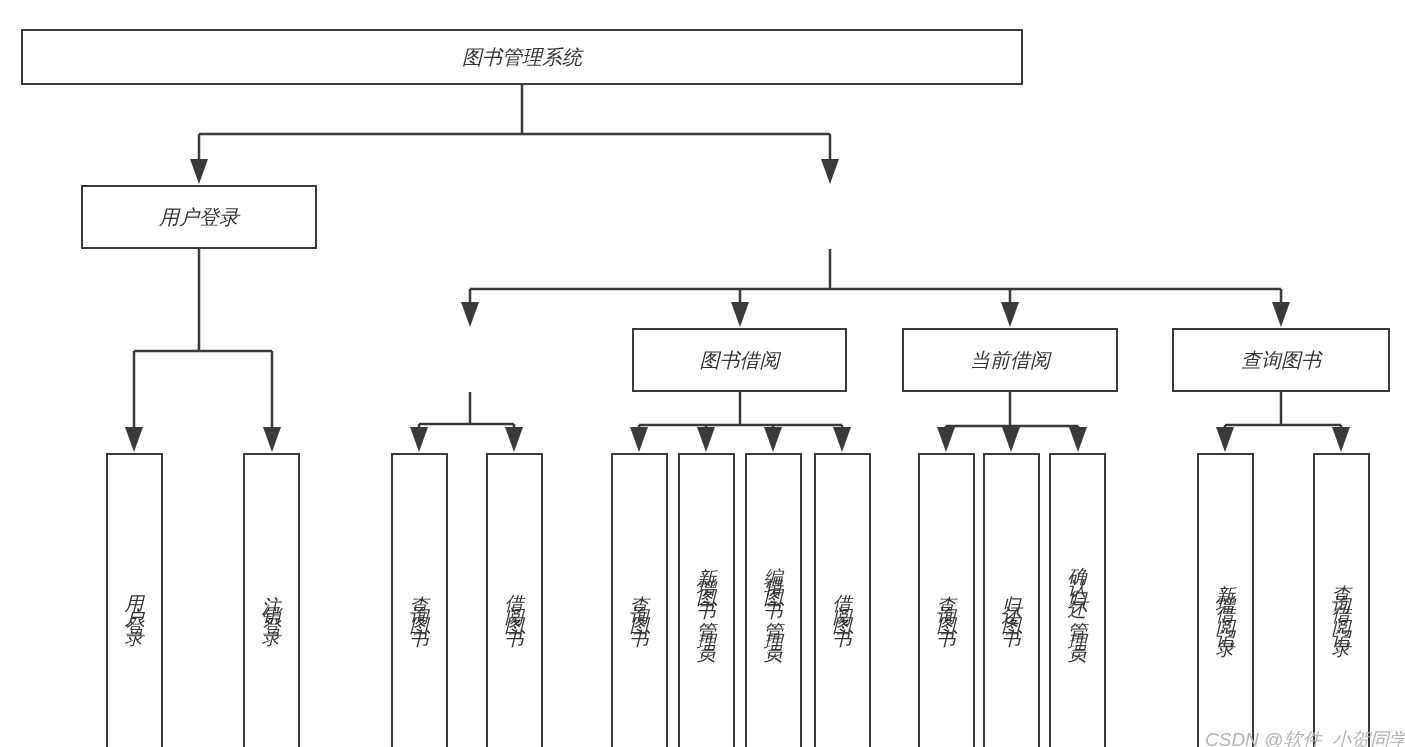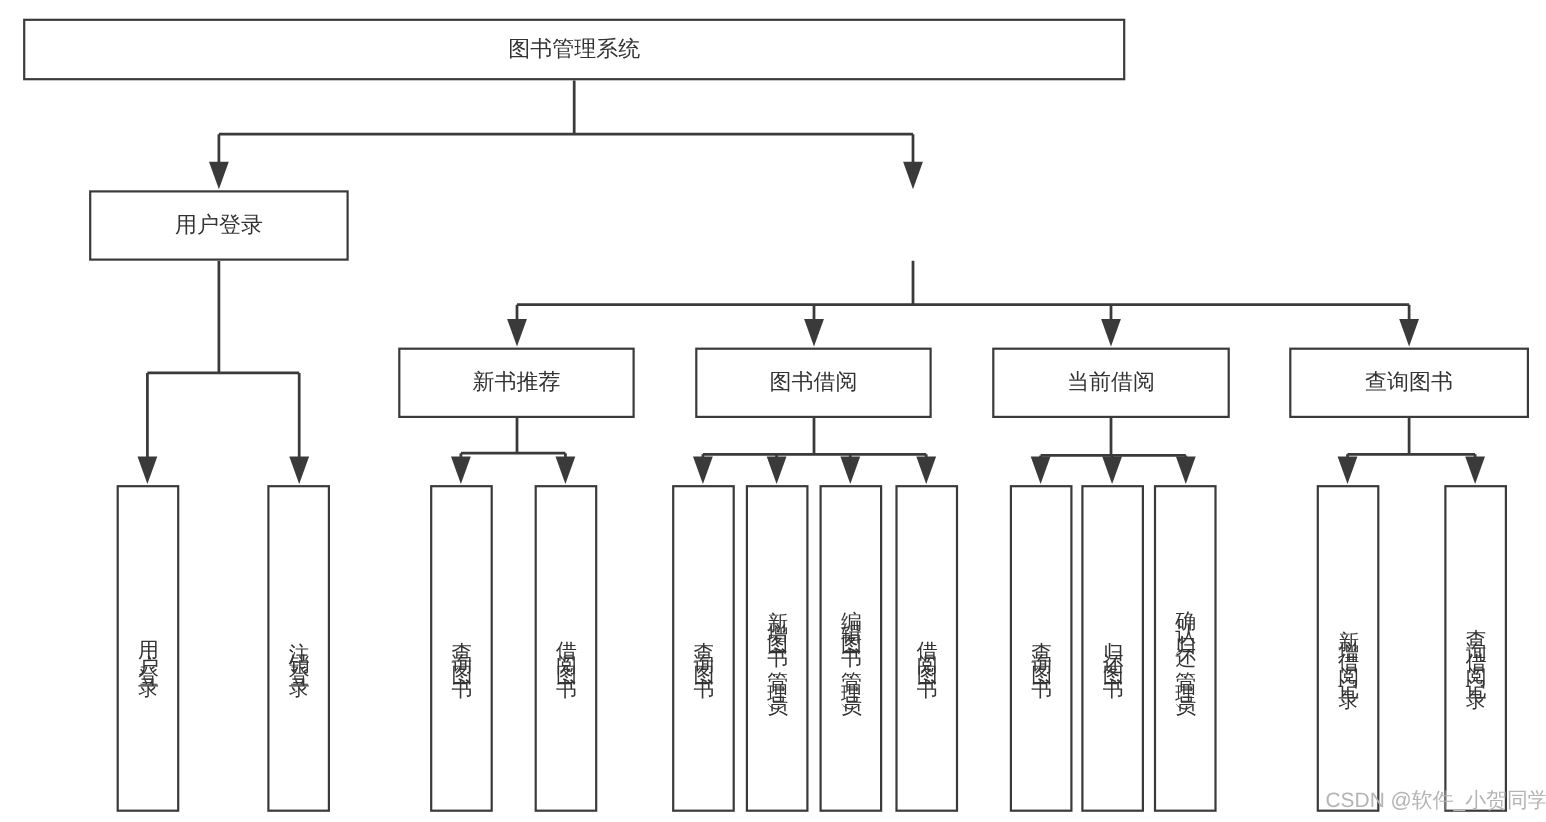--- a/index.html
+++ b/index.html
@@ -1,21 +1,21 @@
 <!DOCTYPE html>
 <html style="--line: #3a3a3a; --text: #333333; --watermark: #b4b4b4; --background: #ffffff;"><head>
 <meta charset="utf-8">
 <style>
   html,body{margin:0;padding:0;}
   body{
     width:1405px;height:747px;position:relative;overflow:hidden;
     background:var(--background,#ffffff);
     font-family:"Liberation Sans","DejaVu Sans",sans-serif;
   }
-  .stage{position:absolute;left:0;top:4px;width:1405px;height:555px;}
+  .stage{position:absolute;left:0;top:16px;width:1405px;height:555px;font-style:italic;}
   svg.wires{position:absolute;left:0;top:0;color:var(--line,#3a3a3a);}
   .node{
     position:absolute;box-sizing:border-box;background:#fff;
     border:2.5px solid var(--line,#3a3a3a);
     display:flex;align-items:center;justify-content:center;
     color:var(--text,#333333);font-size:20px;line-height:1;
   }
   .vnode span{
     writing-mode:vertical-rl;text-orientation:mixed;
     font-size:19px;letter-spacing:11px;white-space:nowrap;
@@ -71,23 +71,20 @@
   </svg>
 
   <div class="node" style="left:21px;top:13px;width:1002px;height:56px">
     <span>图书管理系统</span>
   </div>
 
   <div class="node" style="left:81px;top:169px;width:236px;height:64px">
     <span>用户登录</span>
   </div>
 
-  <div class="node" style="left:362px;top:312px;width:215px;height:64px">
-    <span>新书推荐</span>
-  </div>
   <div class="node" style="left:902px;top:312px;width:216px;height:64px">
     <span>当前借阅</span>
   </div>
   <div class="node" style="left:632px;top:312px;width:215px;height:64px">
     <span>图书借阅</span>
   </div>
   <div class="node" style="left:1172px;top:312px;width:218px;height:64px">
     <span>查询图书</span>
   </div>
 

